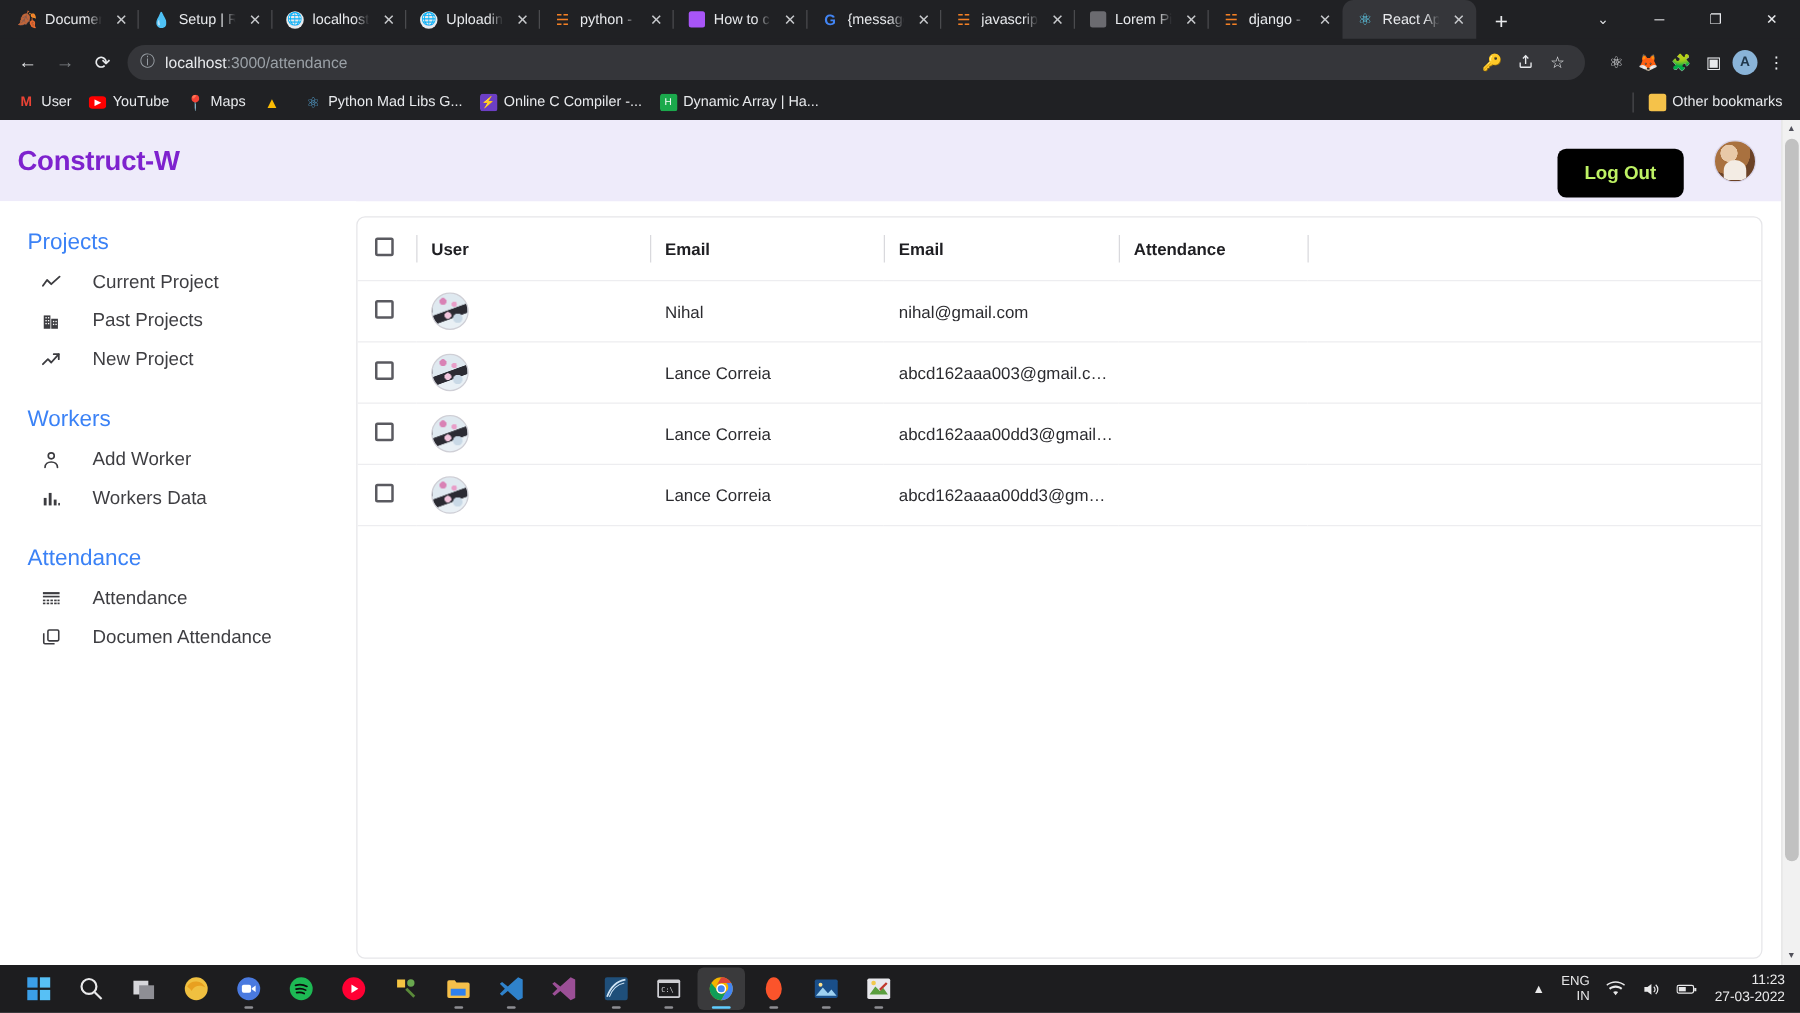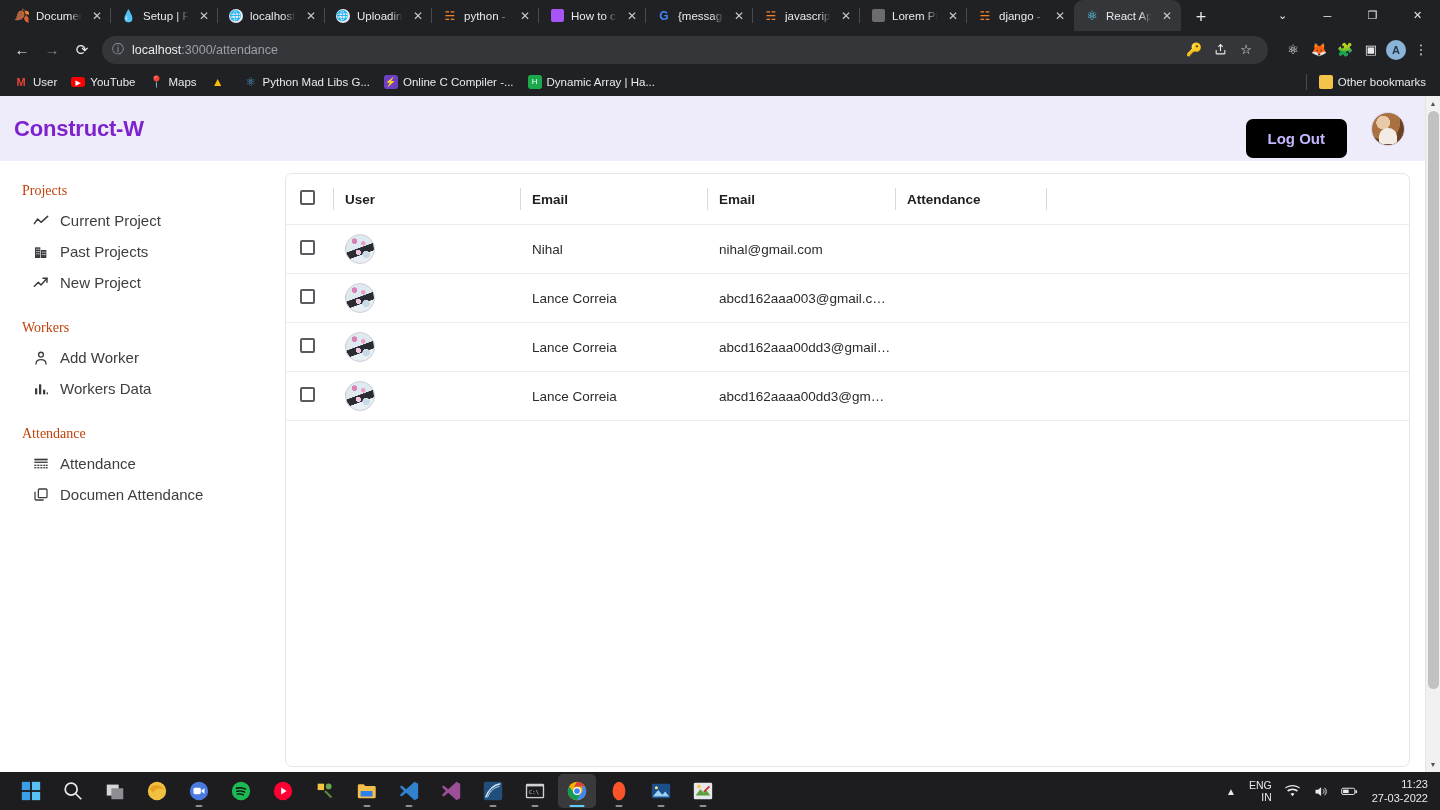--- a/index.html
+++ b/index.html
@@ -100,43 +100,43 @@
     background: #ffffff; overflow: hidden;
   }
   .page { width: 1425px; height: 552px; position: relative; background: #fff; }
 
   .apphead {
     height: 65px; background: #eeebfa; display: flex; align-items: center;
     padding: 0 20px 0 14px;
   }
   .brand { font-size: 22px; font-weight: bold; color: #7e22ce; letter-spacing: -0.2px; }
   .logout-btn {
-    margin-left: auto; background: #000; color: #c4b5fd; border: none;
+    margin-left: auto; background: #000; color: #bef264; border: none;
     font-size: 15px; font-weight: bold; border-radius: 7px;
     padding: 11px 22px; font-family: "Liberation Sans", sans-serif; margin-top: 19px;
   }
   .user-avatar-head {
     width: 34px; height: 34px; border-radius: 50%; margin-left: 24px;
     background: radial-gradient(circle at 35% 30%, #e8c9a8 0 22%, #a9713f 23% 55%, #6b4226 56% 100%);
     border: 1px solid #d8d4e8; flex: none; overflow: hidden; position: relative;
   }
   .user-avatar-head::after {
     content: ""; position: absolute; left: 22%; top: 48%; width: 56%; height: 52%;
     background: #f3ece4; border-radius: 50% 50% 0 0;
   }
 
   .body-row { display: flex; height: 611px; }
 
   .sidebar { width: 285px; padding: 22px 0 0 0; background: #fff; flex: none; }
   .nav-group-label {
-    font-size: 14px; color: #c2410c; padding: 0 0 0 22px; margin-bottom: 6px; font-family: Liberation Serif, serif;
+    font-size: 18px; color: #3b82f6; padding: 0 0 0 22px; margin-bottom: 6px;
   }
   .nav-group { margin-bottom: 22px; }
   .nav-item {
-    display: flex; align-items: flex-end; gap: 11px;
+    display: flex; align-items: flex-end; gap: 25px;
     padding: 7px 0 7px 32px; font-size: 15px; color: #3e3e42;
   }
   .nav-item .nicon {
     width: 17px; height: 17px; flex: none; color: #3c3c40;
     display: flex; align-items: center; justify-content: center;
   }
   .nav-item .nicon svg { width: 16px; height: 16px; display: block; }
 
   .main {
     flex: 1; padding: 12px 15px 0 0; min-width: 0;

